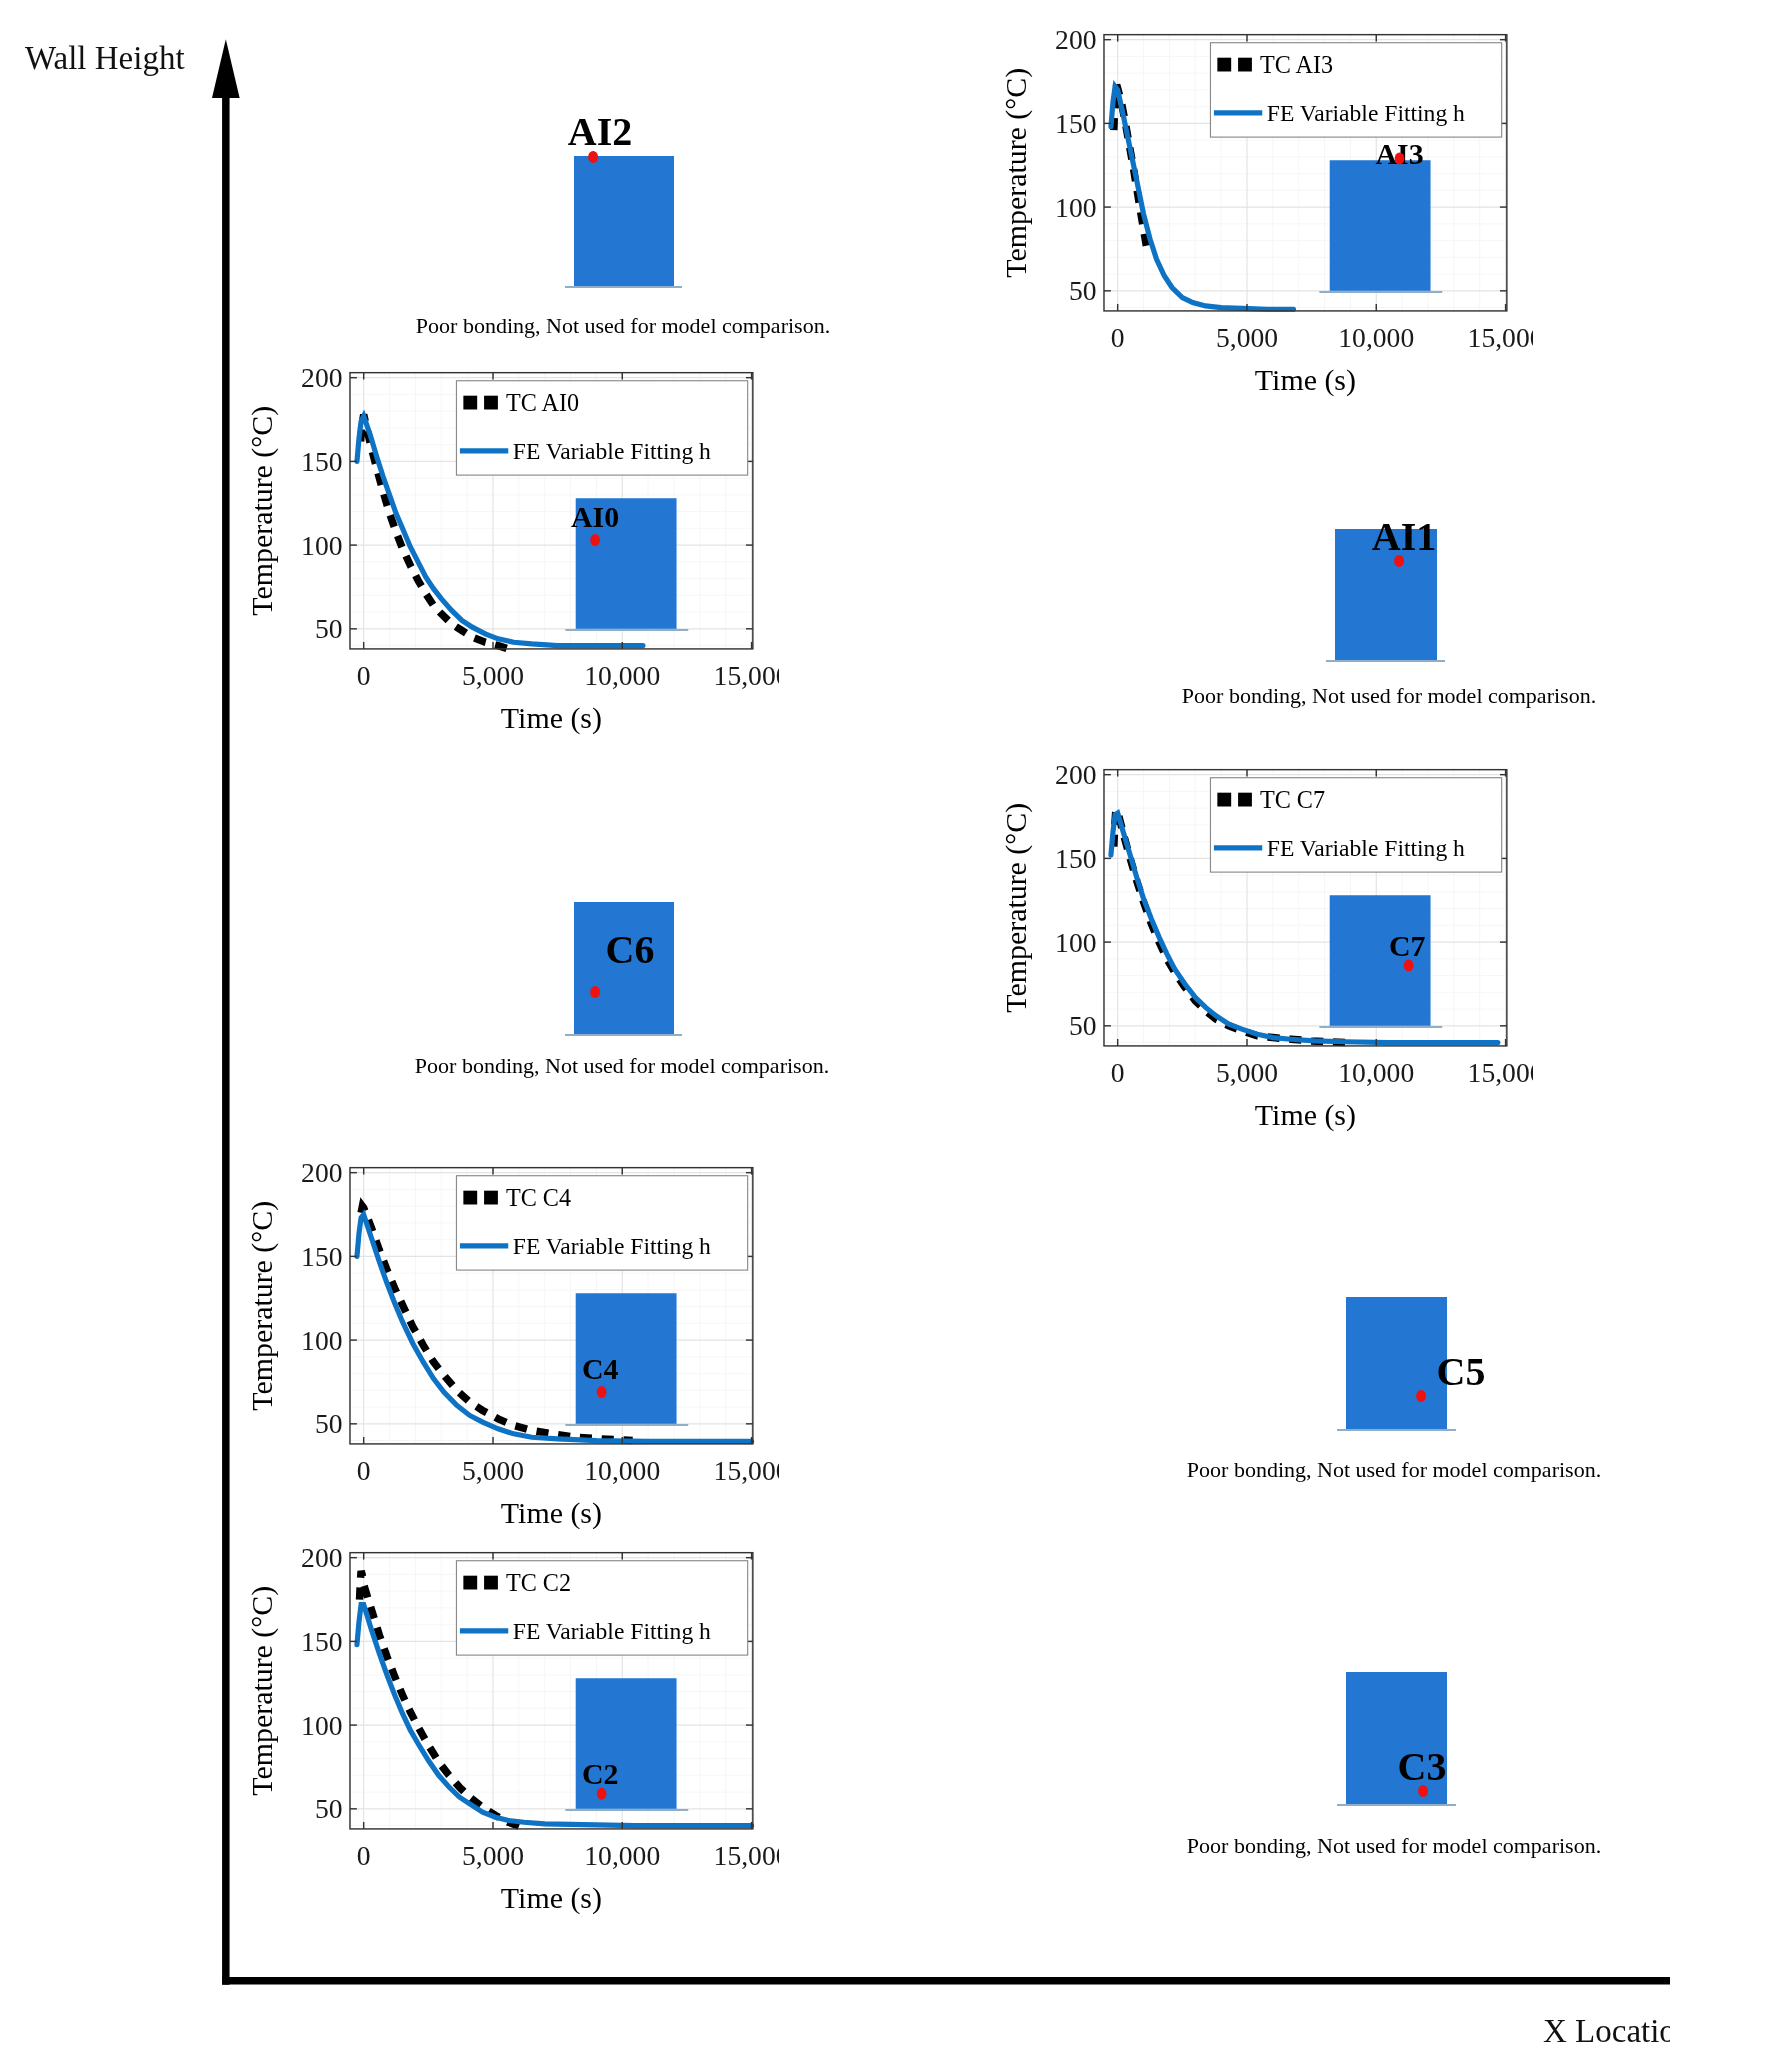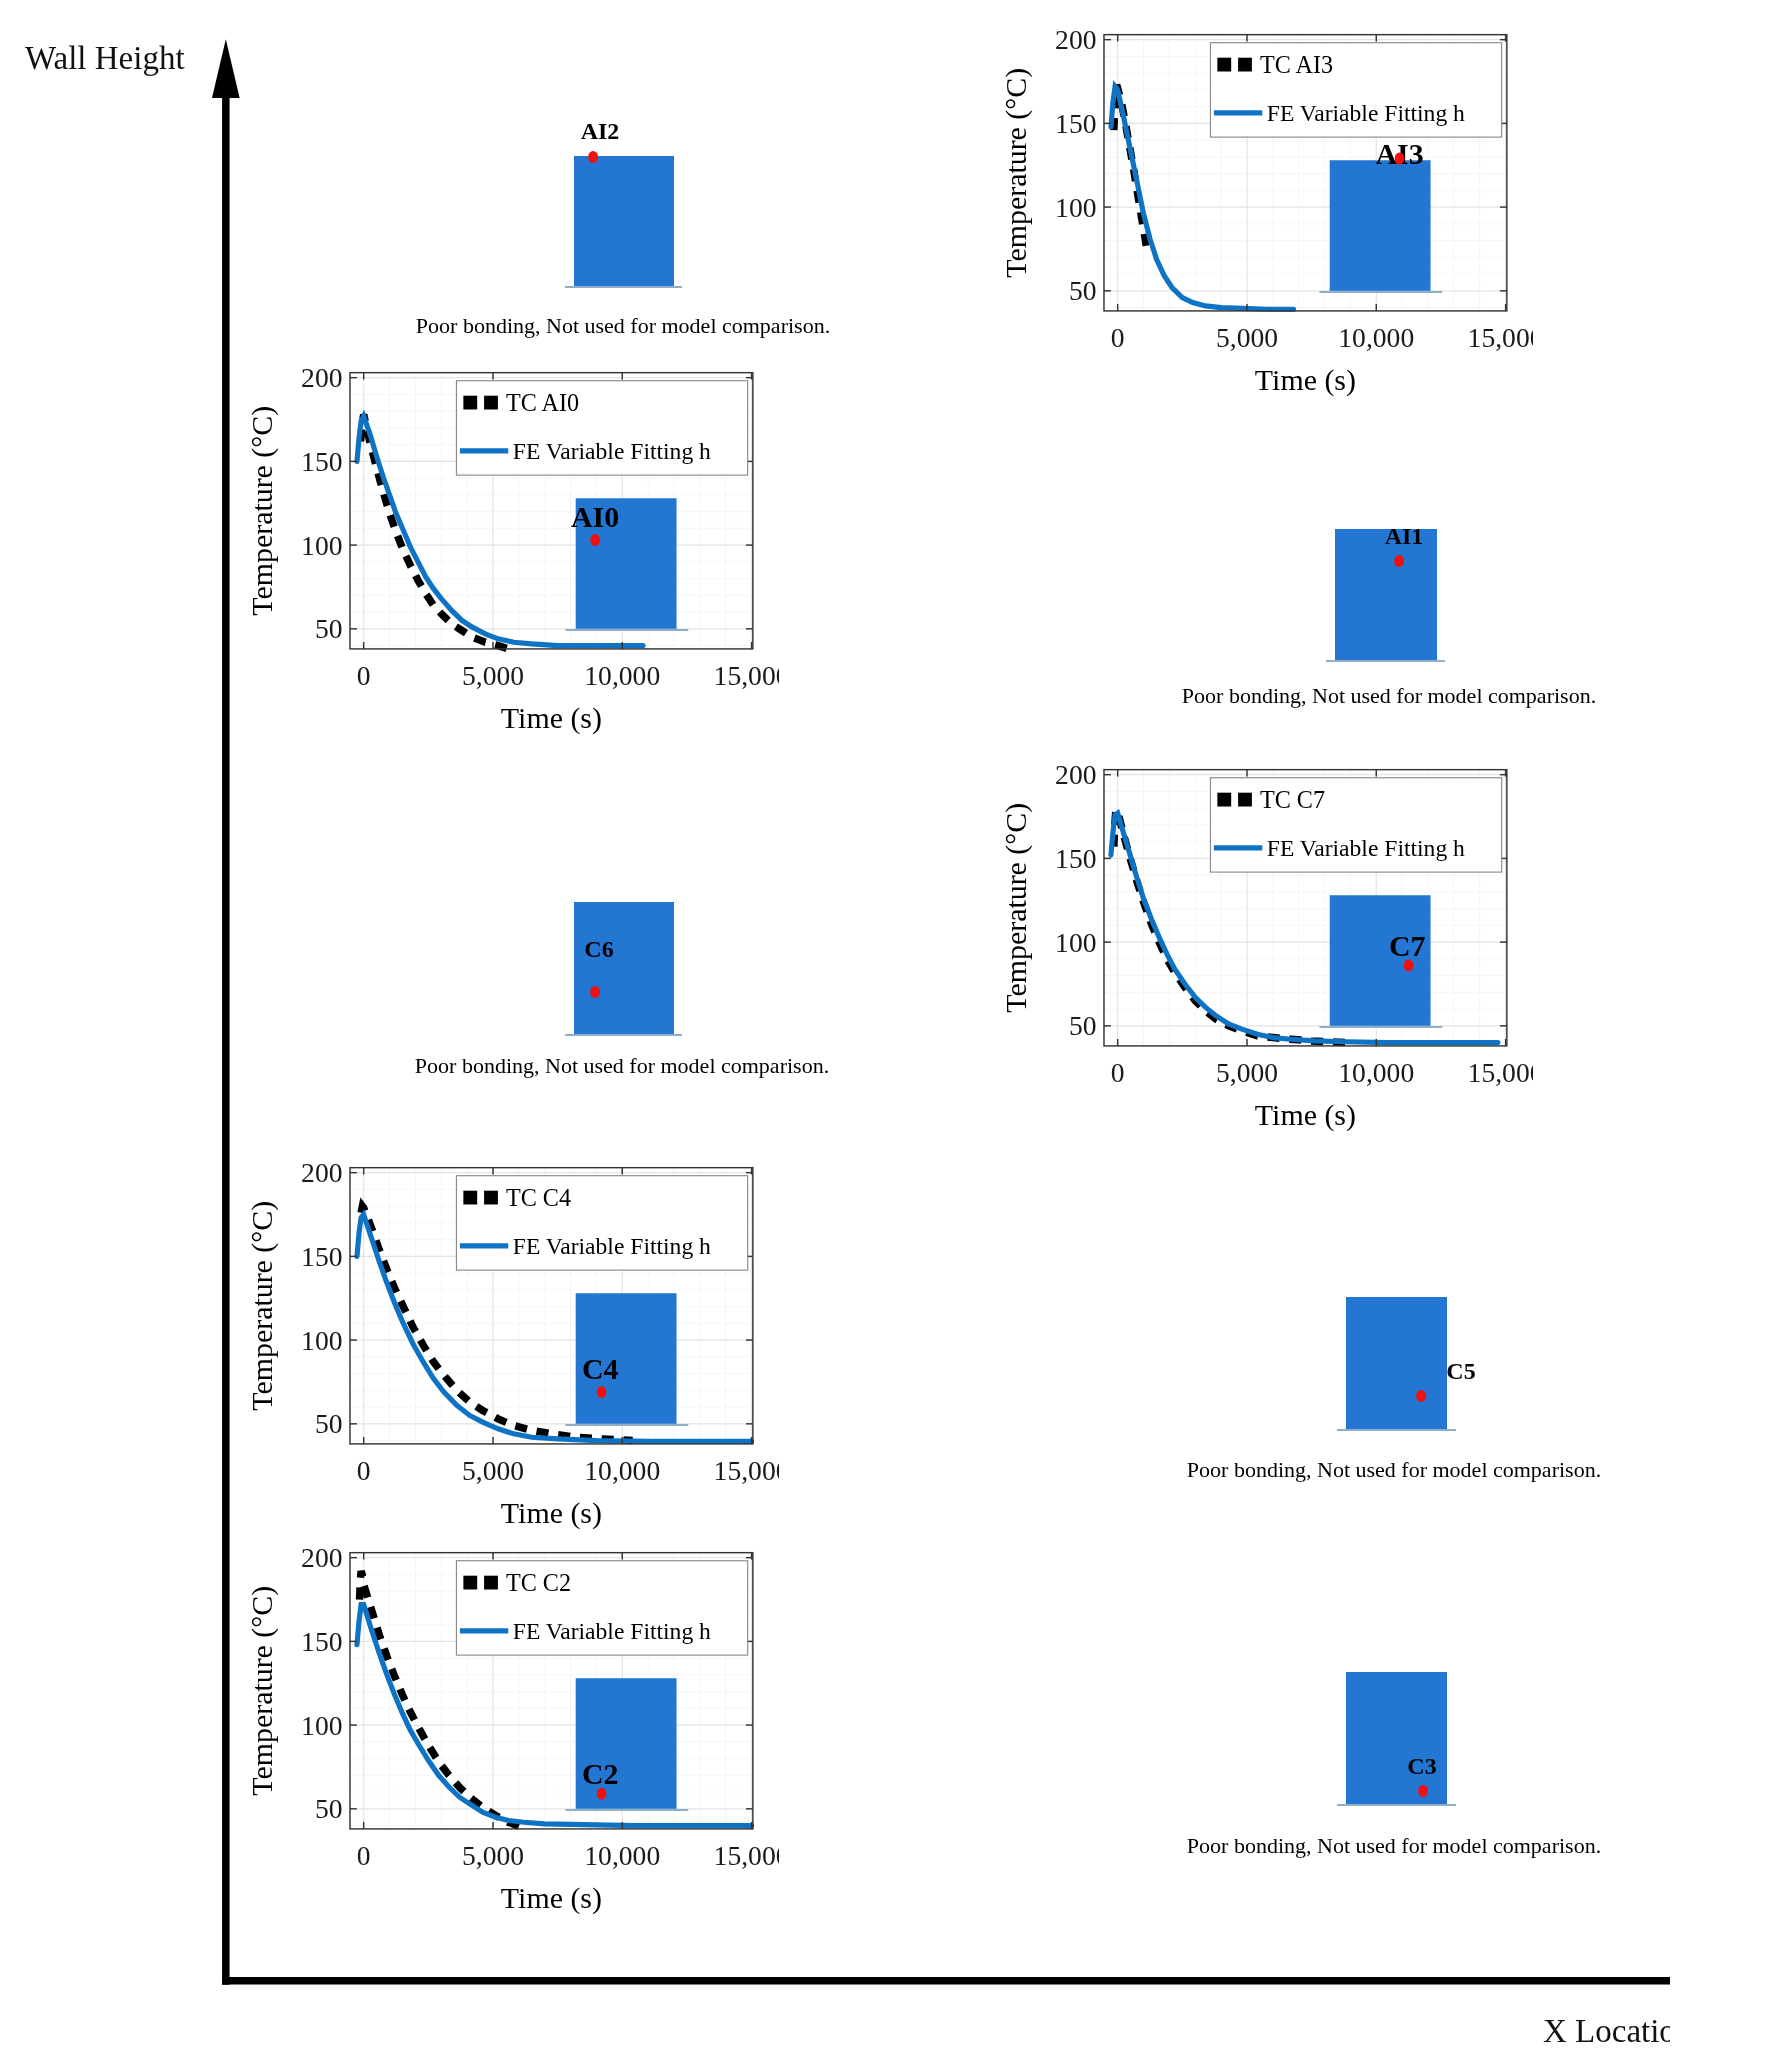--- a/index.html
+++ b/index.html
@@ -4,21 +4,21 @@
 <style>
   html,body{margin:0;padding:0;background:#ffffff;}
   #canvas{position:relative;width:1670px;height:2066px;background:#ffffff;
           font-family:"Liberation Serif", serif;color:#000;overflow:hidden;}
   .abs{position:absolute;}
   .big-axis-label{font-size:33px;color:#111;white-space:nowrap;}
   .chart{position:absolute;width:553px;height:381px;}
   .chart svg{display:block;}
   .wall-rect{position:absolute;}
   .wall-pedestal{position:absolute;height:1.7px;}
-  .wall-label{position:absolute;font-size:24px;font-weight:bold;white-space:nowrap;
+  .wall-label{position:absolute;font-size:40px;font-weight:bold;white-space:nowrap;
               transform:translate(-50%,-50%);}
   .wall-dot{position:absolute;width:9.8px;height:12px;border-radius:50%;
             transform:translate(-50%,-50%);}
   .wall-caption{position:absolute;font-size:22px;white-space:nowrap;
                 transform:translate(-50%,-50%);text-align:right;}
   svg text{font-family:"Liberation Serif", serif;}
 </style>
 </head>
 <body>
 
@@ -487,21 +487,21 @@
       <div>
       <div class="wall-rect" style="left: 1335px; top: 529px; width: 102px; height: 132px; background: rgb(35, 119, 210);"></div>
       <div class="wall-pedestal" style="left: 1326px; top: 660px; width: 119px; background: rgb(143, 175, 201);"></div>
       <div class="wall-label" style="left: 1404px; top: 536px;">AI1</div>
       <div class="wall-dot" style="left: 1399px; top: 561px; background: rgb(238, 17, 17);"></div>
       <div class="wall-caption" style="left: 1389px; top: 696px;">Poor bonding, Not used for model comparison.</div>
     </div>
       <div>
       <div class="wall-rect" style="left: 574px; top: 902px; width: 100px; height: 132px; background: rgb(35, 119, 210);"></div>
       <div class="wall-pedestal" style="left: 565px; top: 1034px; width: 117px; background: rgb(143, 175, 201);"></div>
-      <div class="wall-label" style="left: 599px; top: 949px;">C6</div>
+      <div class="wall-label" style="left: 630px; top: 949px;">C6</div>
       <div class="wall-dot" style="left: 595px; top: 992px; background: rgb(238, 17, 17);"></div>
       <div class="wall-caption" style="left: 622px; top: 1066px;">Poor bonding, Not used for model comparison.</div>
     </div>
       <div>
       <div class="wall-rect" style="left: 1346px; top: 1297px; width: 101px; height: 132px; background: rgb(35, 119, 210);"></div>
       <div class="wall-pedestal" style="left: 1337px; top: 1429px; width: 119px; background: rgb(143, 175, 201);"></div>
       <div class="wall-label" style="left: 1421px; top: 1371px; margin-left: 40px;">C5</div>
       <div class="wall-dot" style="left: 1421px; top: 1396px; background: rgb(238, 17, 17);"></div>
       <div class="wall-caption" style="left: 1394px; top: 1470px;">Poor bonding, Not used for model comparison.</div>
     </div>

